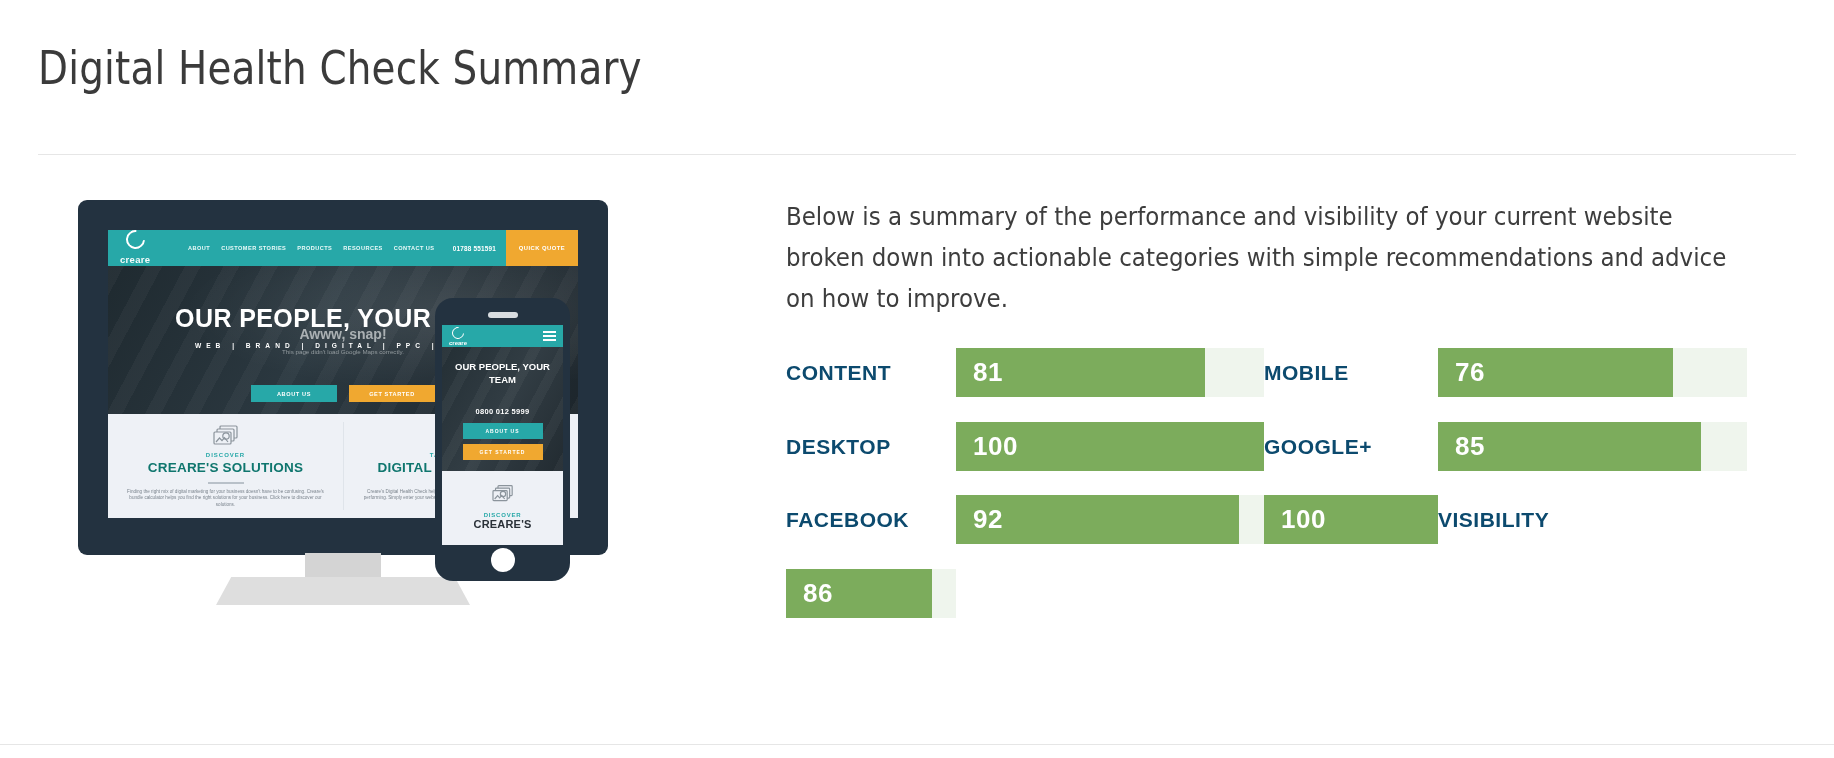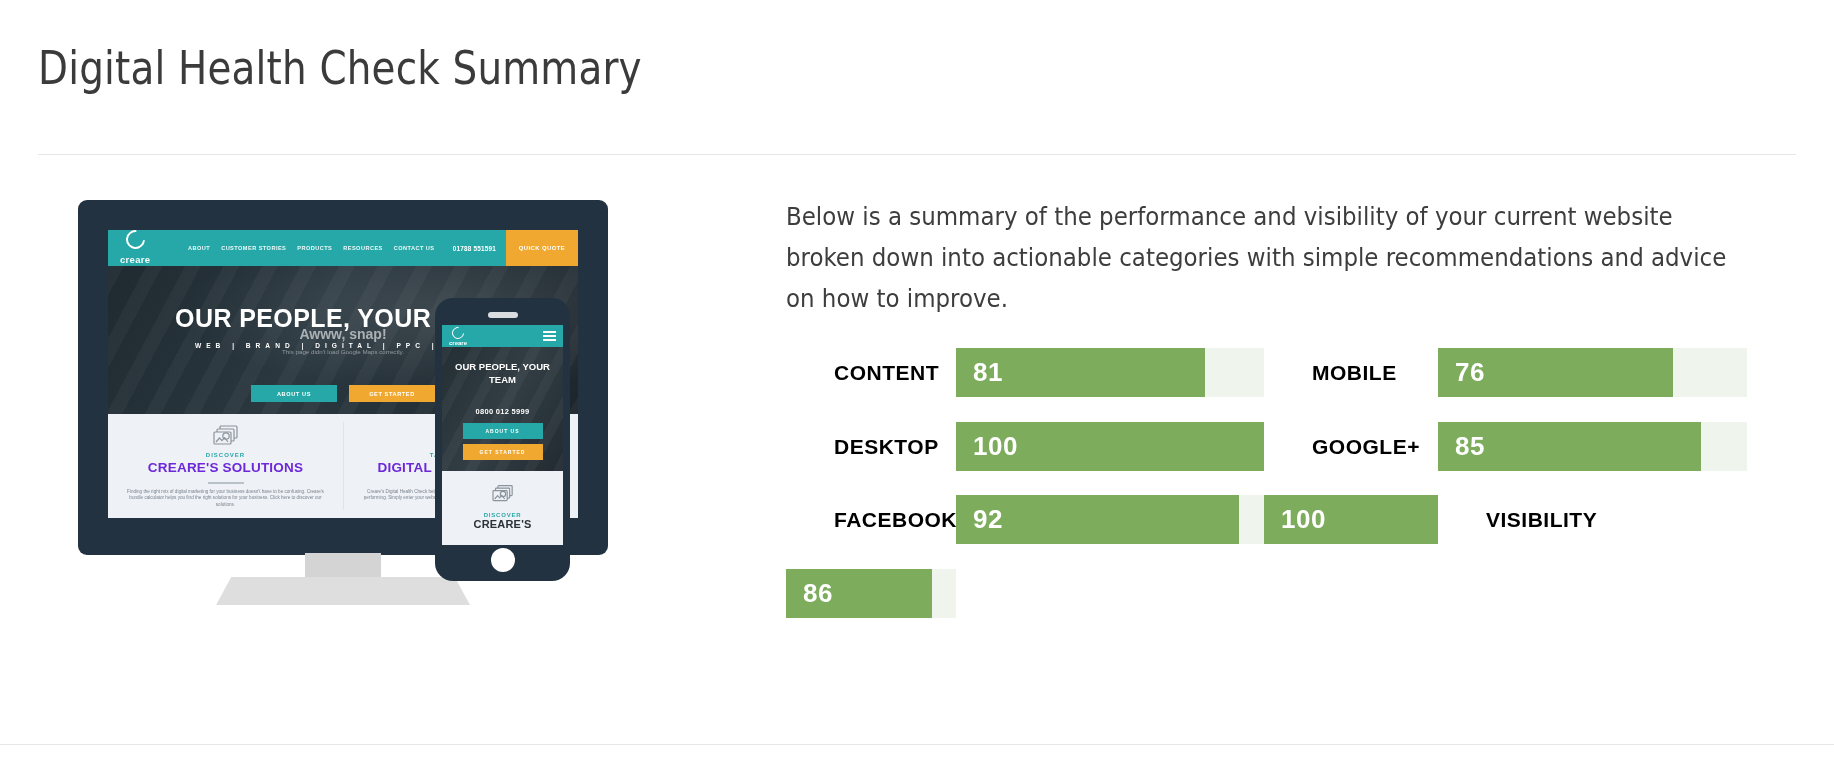--- a/index.html
+++ b/index.html
@@ -210,21 +210,21 @@
     content: "";
     position: absolute; left: 0; top: 8px; bottom: 8px;
     width: 1px; background: #dfe4ea;
   }
   .card-icon { height: 24px; margin-bottom: 4px; }
   .card-kicker {
     font-size: 6px; font-weight: bold; letter-spacing: 1px;
     color: #27a8a8; margin-bottom: 2px;
   }
   .card-title {
-    font-size: 13.5px; font-weight: bold; color: #6d28d9;
+    font-size: 13.5px; font-weight: bold; color: #0f766e;
     line-height: 1.15; letter-spacing: .2px;
   }
   .card-underline {
     width: 36px; height: 2px; background: #b9c1c9;
     margin: 6px auto 5px;
   }
   .card-body {
     font-size: 4.6px; line-height: 1.5; color: #7b848d;
   }
 
@@ -338,24 +338,23 @@
     width: 1010px;
     display: grid;
     grid-template-columns: 170px 308px 174px 309px;
     grid-auto-rows: 73.5px;
     align-items: start;
   }
   .score-label {
     font-size: 21px;
     font-weight: bold;
     letter-spacing: .5px;
-    color: #000000;
+    color: #0c4a6e;
     line-height: 49px;
     white-space: nowrap;
-    margin-left: 48px;
   }
   .score-track {
     position: relative;
     height: 49px;
     background: #eff5ed;
     overflow: hidden;
   }
   .score-fill {
     position: absolute;
     left: 0; top: 0; bottom: 0;

